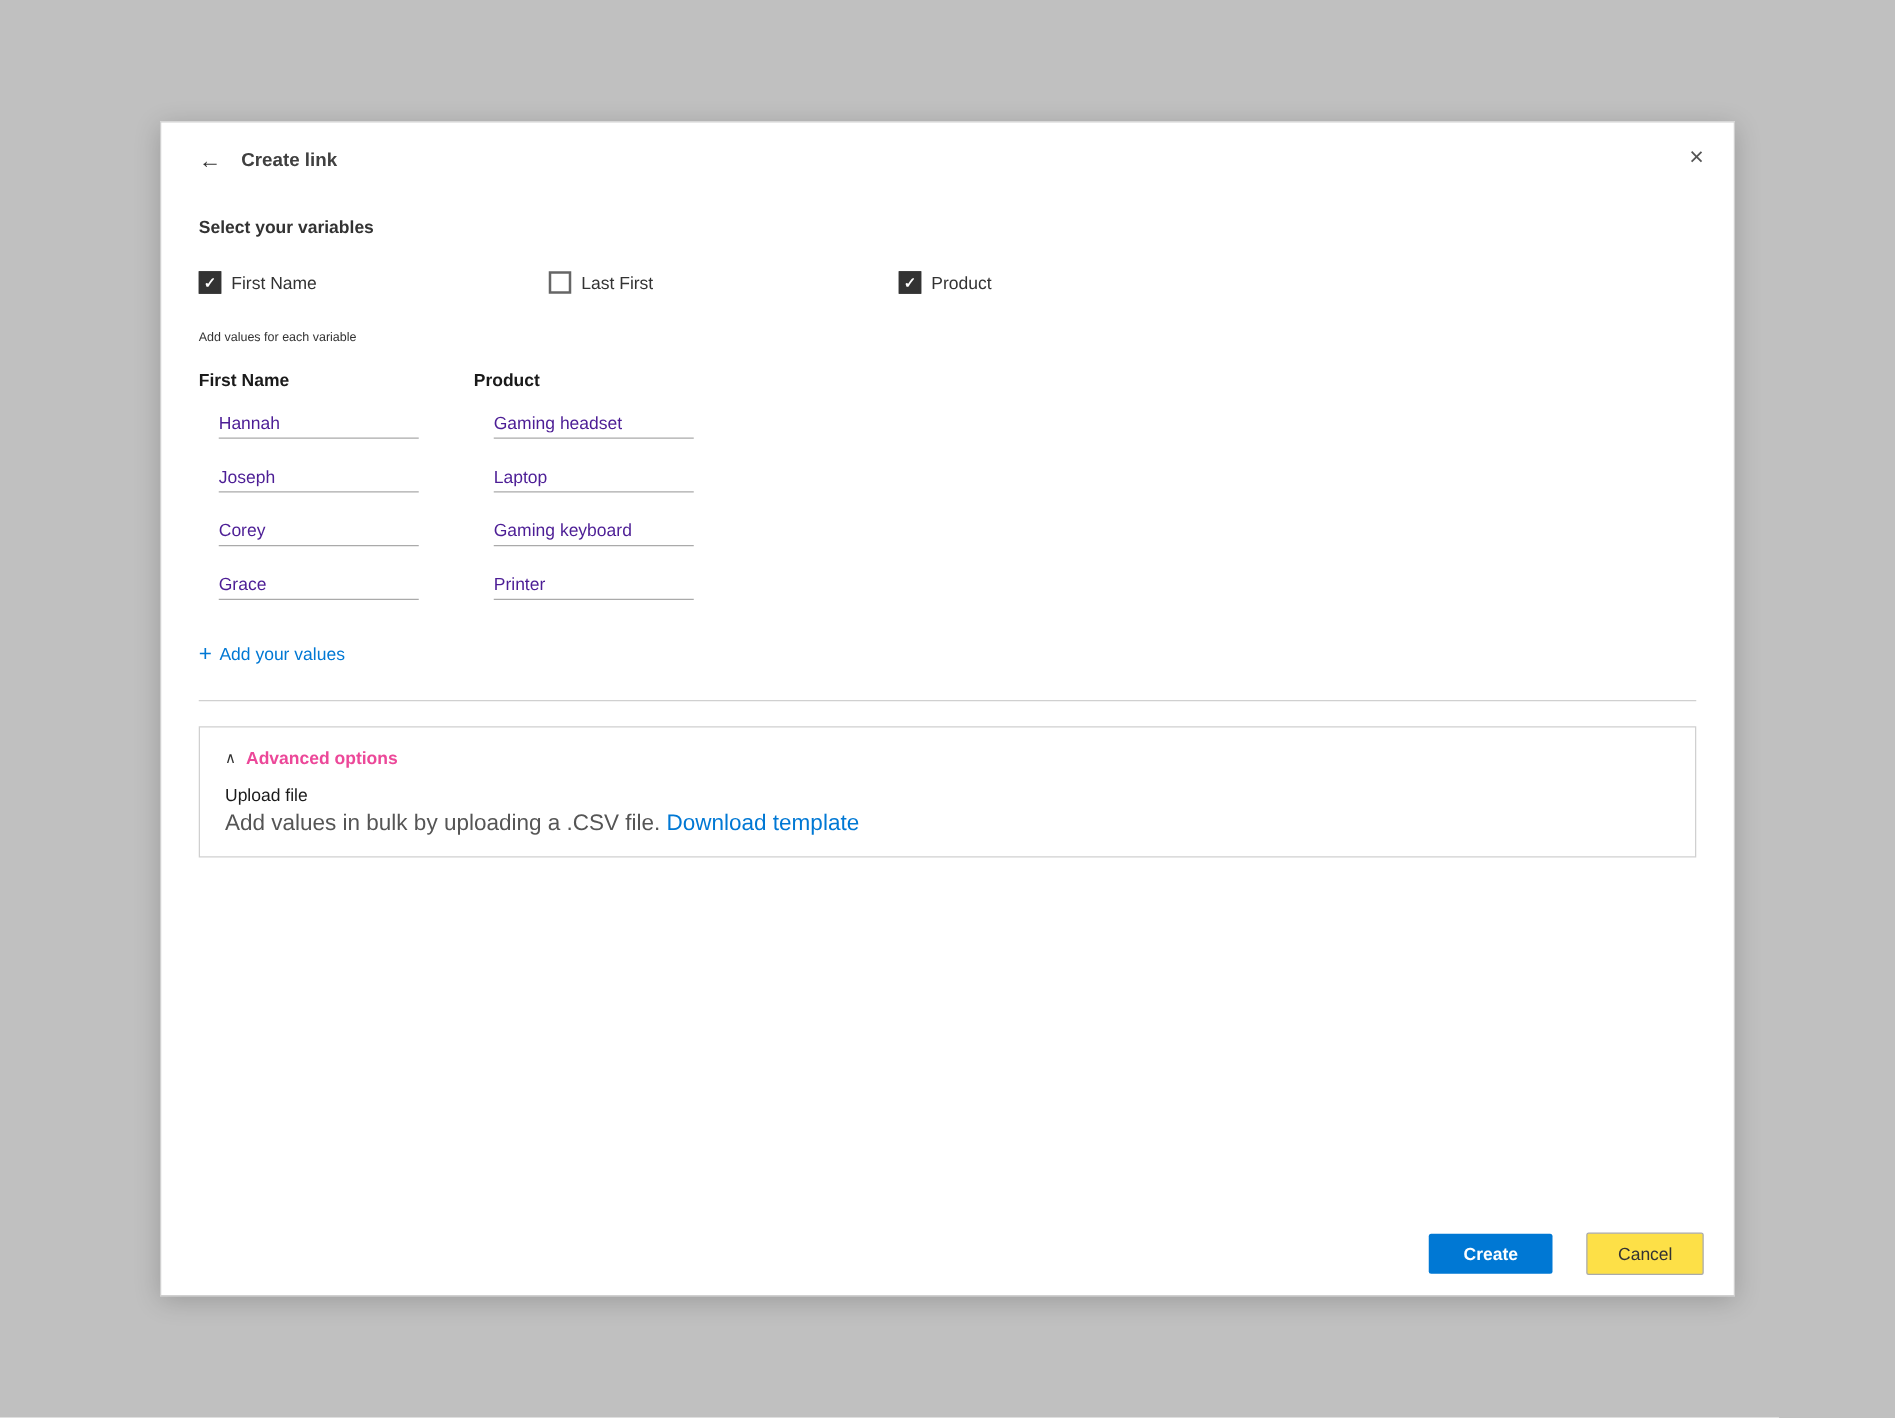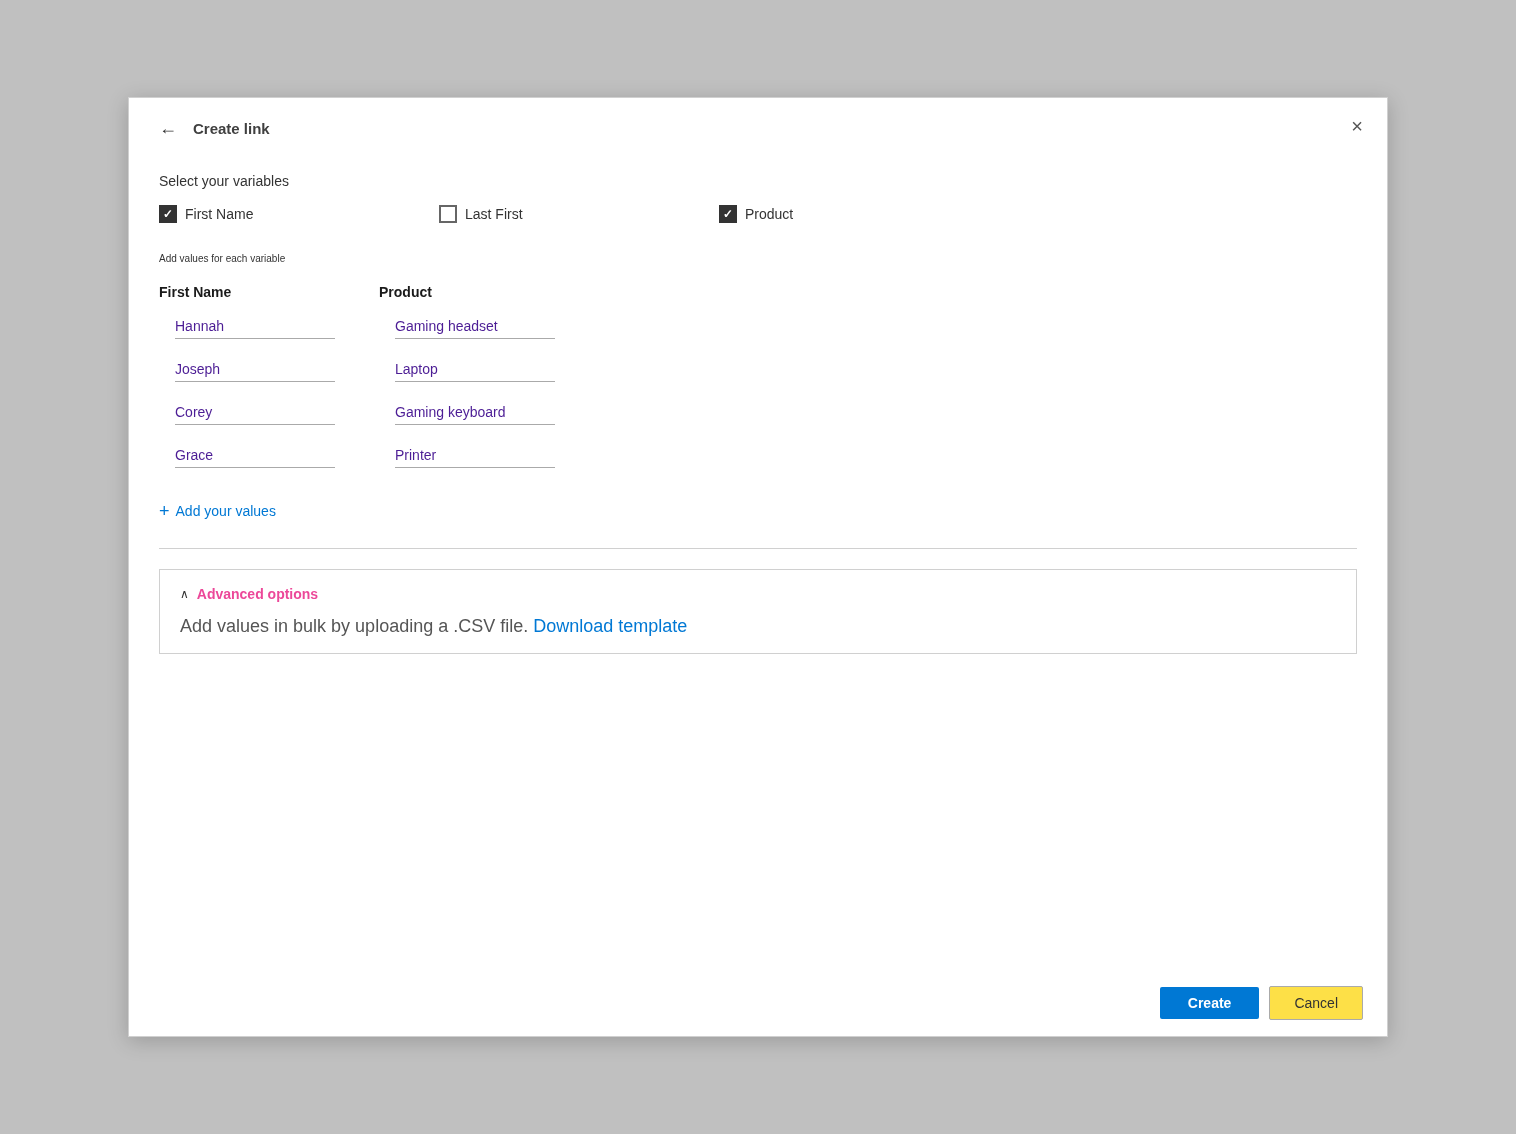--- a/index.html
+++ b/index.html
@@ -57,22 +57,22 @@
       line-height: 1;
       padding: 4px 6px;
     }
     .dialog-body {
       padding: 20px 30px;
       flex: 1;
     }
     .section-label {
       font-size: 14px;
       color: #333;
-      margin-bottom: 16px;
-      font-weight: 400;
+      margin-bottom: 28px;
+      font-weight: 700;
     }
     .variables-row {
       display: flex;
       align-items: center;
       gap: 0;
       margin-bottom: 30px;
     }
     .variable-item {
       display: flex;
       align-items: center;
@@ -227,21 +227,21 @@
       border-radius: 2px;
     }
     .remove-icon {
       font-size: 16px;
       color: #555;
     }
     .dialog-footer {
       display: flex;
       justify-content: flex-end;
       align-items: center;
-      gap: 10px;
+      gap: 27px;
       padding: 16px 24px;
       margin-top: auto;
     }
     .btn-create {
       background: #0078d4;
       color: #fff;
       border: none;
       padding: 8px 28px;
       font-size: 14px;
       font-weight: 600;
@@ -318,20 +318,21 @@
 
     <hr class="divider">
 
     <div class="advanced-section">
       <div class="advanced-header">
         <span class="chevron-icon">∧</span>
         <span class="advanced-title">Advanced options</span>
       </div>
       <div class="upload-section">
         <div class="upload-left">
+          <div class="upload-title">Upload file</div>
           <div class="upload-desc">
             <span>Add values in bulk by uploading a .CSV file.</span>
             <a href="#">Download template</a>
           </div>
         </div>
       </div>
     </div>
   </div>
 
   <div class="dialog-footer">

